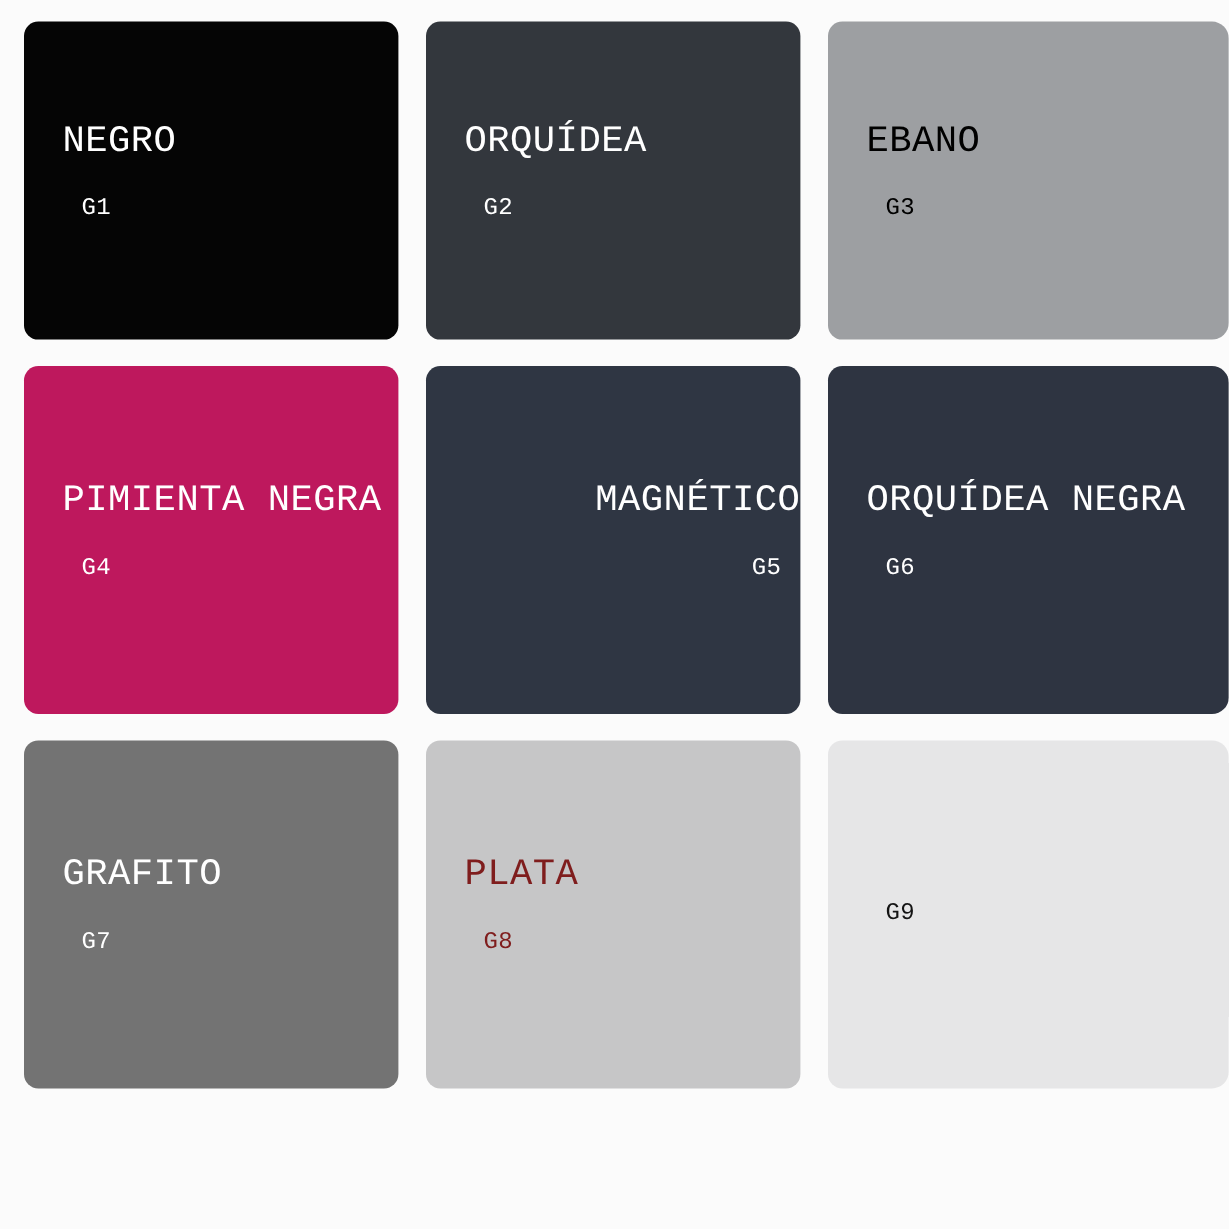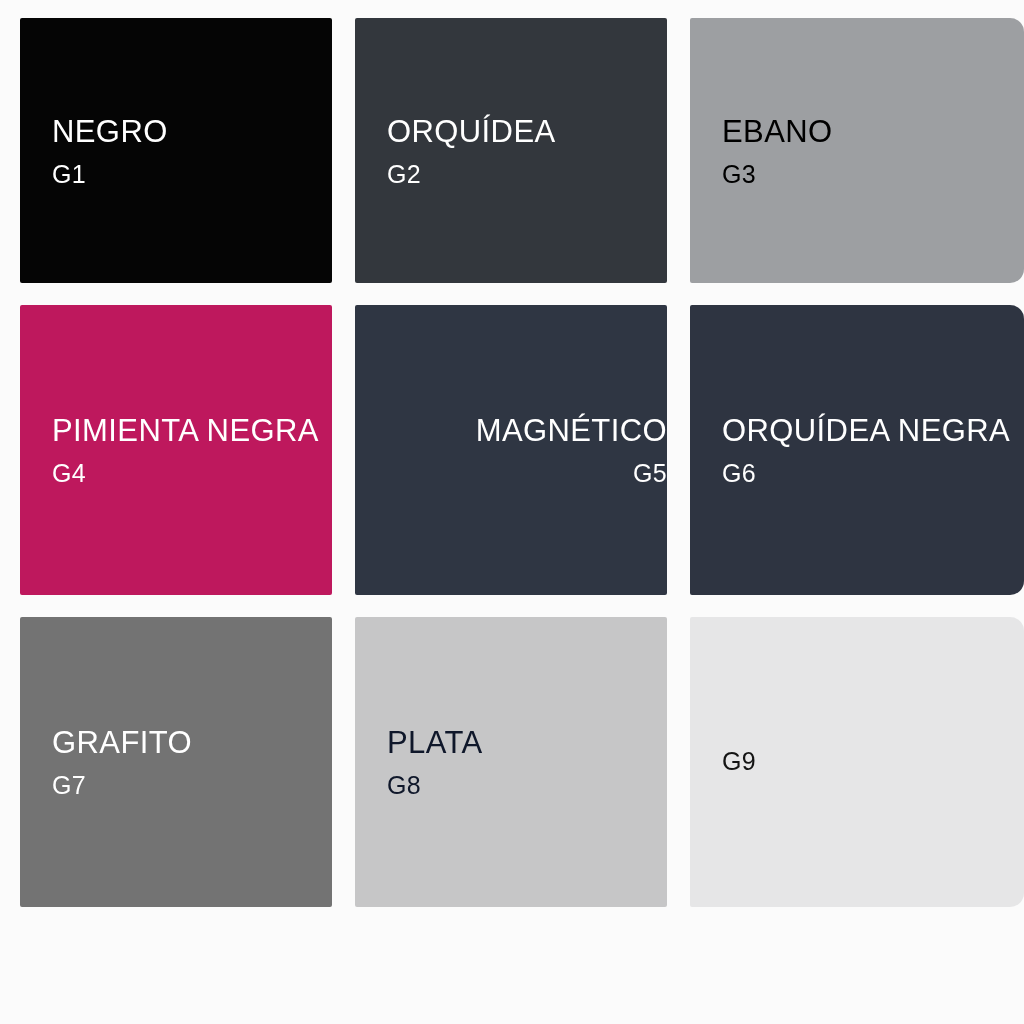--- a/index.html
+++ b/index.html
@@ -22,48 +22,49 @@
     padding: 18px 0 0 20px;
     display: grid;
     grid-template-columns: 312px 312px 334px;
     grid-template-rows: 265px 290px 290px;
     column-gap: 23px;
     row-gap: 22px;
     align-content: start;
   }
   .swatch {
     position: relative;
-    border-radius: 2px;
+    border-radius: 12px;
     box-sizing: border-box;
     padding: 0 0 0 32px;
     display: flex;
     flex-direction: column;
     justify-content: center;
     overflow: hidden;
+    font-family: Liberation Mono, monospace;
   }
   
   .swatch.col-3 {
     border-top-right-radius: 14px;
     border-bottom-right-radius: 14px;
     width: 334px;
   }
   .swatch-name {
     font-size: 31px;
     line-height: 1.22;
     letter-spacing: 0.4px;
     font-weight: 400;
     margin: 0 0 10px 0;
     white-space: pre-line;
   }
   .swatch-code {
-    font-size: 25px;
+    font-size: 20px;
     line-height: 1.1;
     letter-spacing: 0.3px;
     font-weight: 400;
-    margin: 0;
+    margin: 16px;
   }
   .swatch.r1c1 .swatch-name,
   .swatch.r1c1 .swatch-code { }
 </style>
 </head>
 <body style="background: rgb(251, 251, 251);">
 
 <div class="palette-grid">
 
   <div class="swatch r1c1 col-1" style="background: rgb(5, 5, 5); color: rgb(255, 255, 255);">
@@ -94,21 +95,21 @@
   <div class="swatch r2c3 col-3" style="background: rgb(46, 52, 65); color: rgb(255, 255, 255);">
     <div class="swatch-name">ORQUÍDEA NEGRA</div>
     <div class="swatch-code">G6</div>
   </div>
 
   <div class="swatch r3c1 col-1" style="background: #737373; color: rgb(255, 255, 255);">
     <div class="swatch-name">GRAFITO</div>
     <div class="swatch-code">G7</div>
   </div>
 
-  <div class="swatch r3c2 col-2" style="background: rgb(198, 198, 199); color: #0f172a;">
+  <div class="swatch r3c2 col-2" style="background: rgb(198, 198, 199); color: #7f1d1d;">
     <div class="swatch-name">PLATA</div>
     <div class="swatch-code">G8</div>
   </div>
 
   <div class="swatch r3c3 col-3" style="background: rgb(230, 230, 231); color: rgb(20, 20, 20);">
     <div class="swatch-code">G9</div>
   </div>
 
 </div>
 

